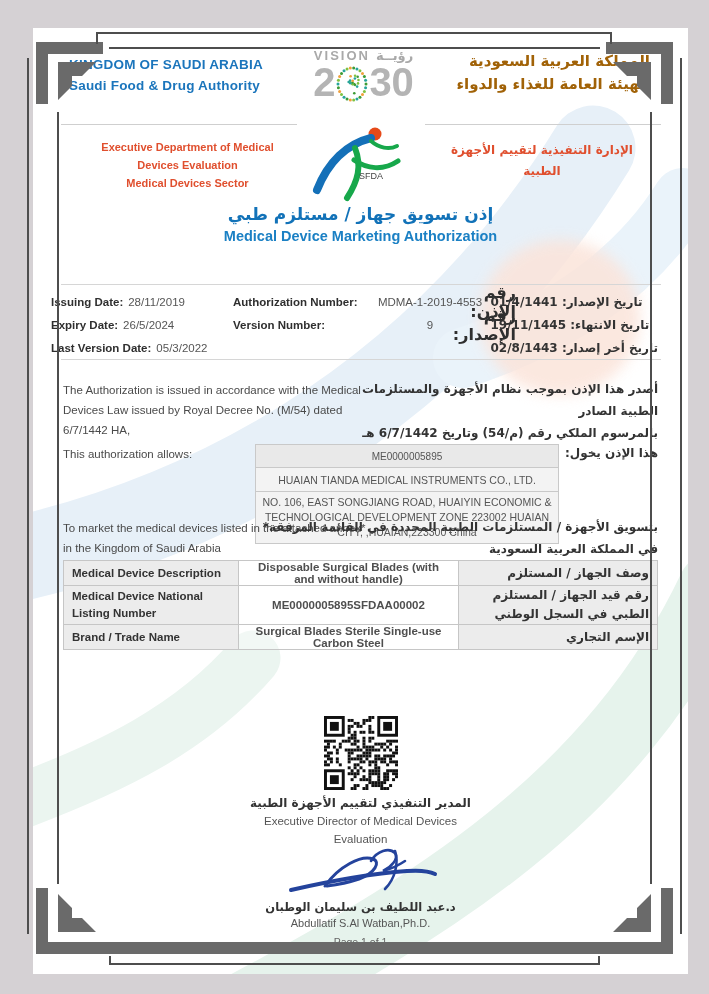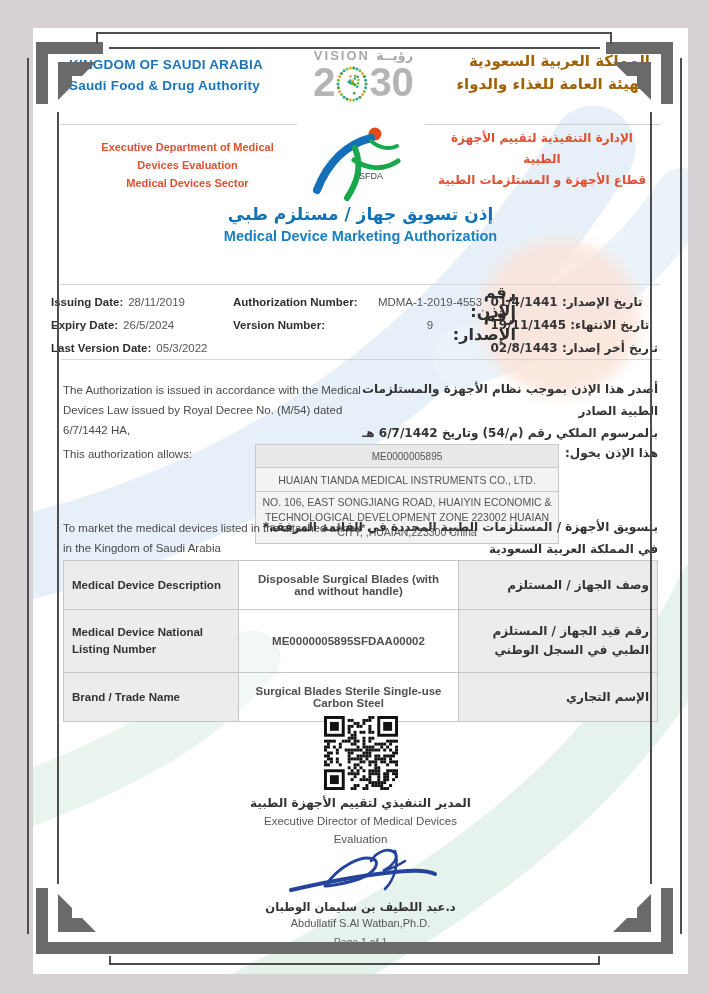--- a/index.html
+++ b/index.html
@@ -31,21 +31,21 @@
   .vision{left:258px;top:20px;width:145px;text-align:center;color:#adadad;}
   .vision .row1{display:flex;justify-content:center;align-items:baseline;gap:6px;font-weight:bold;}
   .vision .v-lat{font-size:13px;letter-spacing:2px;color:#a9a9a9;}
   .vision .v-ar{font-size:13px;color:#a9a9a9;}
   .vision .row2{display:flex;justify-content:center;align-items:center;margin-top:-2px;}
   .vision .big{font-size:40px;font-weight:bold;color:#b4b4b4;line-height:42px;}
   .sep{top:96px;height:0;border-top:1.5px solid #cfcfcf;}
   .sep.l{left:28px;width:236px;}
   .sep.r{left:392px;width:236px;}
   .dept-en{left:52px;top:110px;width:205px;text-align:center;color:#e04f2e;font-weight:bold;font-size:11px;line-height:18px;}
-  .dept-ar{right:36px;top:100px;width:220px;text-align:center;color:#e04f2e;font-weight:bold;font-size:12px;line-height:21px;}
+  .dept-ar{right:36px;top:112px;width:220px;text-align:center;color:#e04f2e;font-weight:bold;font-size:12px;line-height:21px;}
   .sfda-logo{left:268px;top:96px;}
   .title-wrap{left:0;top:176px;width:655px;text-align:center;}
   .title-ar{font-size:17px;font-weight:bold;color:#1272b8;}
   .title-en{font-size:14.5px;font-weight:600;color:#1b80c4;margin-top:4px;}
   .hline{left:28px;width:600px;border-top:1.5px solid #d6d6d6;height:0;}
   .meta-col{top:262px;font-size:11.5px;}
   .meta-row{height:23px;display:flex;align-items:center;}
   .lbl{font-weight:bold;color:#2f2f2f;white-space:nowrap;}
   .val{color:#555;margin-left:5px;white-space:nowrap;}
   .meta-en{left:18px;}
@@ -62,21 +62,21 @@
   .company-box .row{border-bottom:1px solid #c9c9c9;text-align:center;color:#555;font-size:10.5px;
     display:flex;align-items:center;justify-content:center;padding:3px 6px;}
   .company-box .row:last-child{border-bottom:none;}
   .company-box .rid{background:#e9e9e9;height:16px;font-size:10px;}
   .company-box .rname{height:17px;}
   .company-box .raddr{line-height:15px;min-height:30px;}
   .market-en{left:30px;top:490px;font-size:11.5px;color:#4a4a4a;line-height:20px;}
   .market-ar{right:30px;top:488px;font-size:12px;color:#333;font-weight:bold;text-align:right;line-height:22px;}
   
   .dev-table{left:30px;top:532px;width:595px;border-collapse:collapse;}
-  .dev-table td{border:1.5px solid #c6c6c6;font-size:11.5px;padding:12px 8px;}
+  .dev-table td{border:1.5px solid #c6c6c6;font-size:11.5px;padding:0 8px;}
   .dev-table .c-en{width:158px;background:#ececec;font-weight:bold;color:#333;line-height:17px;}
   .dev-table .c-val{text-align:center;font-weight:600;color:#4f4f4f;background:rgba(255,255,255,.35);}
   .dev-table .c-ar{width:182px;background:#ececec;font-weight:bold;color:#333;text-align:right;line-height:19px;font-size:12px;}
   
   .qr-wrap{left:0;top:688px;width:655px;display:flex;justify-content:center;}
   .center-txt{left:0;width:655px;text-align:center;}
   .dir-ar{top:768px;font-size:12px;font-weight:bold;color:#333;}
   .dir-en1{top:787px;font-size:11.5px;color:#555;}
   .dir-en2{top:805px;font-size:11.5px;color:#555;}
   .sig-wrap{left:0;top:818px;width:655px;display:flex;justify-content:center;}
@@ -183,21 +183,20 @@
         <path d="M16,66 C27,38 46,20 70,14" stroke="#1470b8" stroke-width="8" fill="none" stroke-linecap="round"></path>
         <path d="M46,74 C57,57 61,42 54,24" stroke="#17a84b" stroke-width="6" fill="none" stroke-linecap="round"></path>
         <path d="M53,36 C66,45 82,47 97,37" stroke="#17a84b" stroke-width="5" fill="none" stroke-linecap="round"></path>
         <path d="M70,17 C78,24 88,26 96,22" stroke="#17a84b" stroke-width="4" fill="none" stroke-linecap="round"></path>
         <text x="58" y="55" font-size="9" fill="#444" font-family="Liberation Sans, sans-serif">SFDA</text>
       </svg>
     </div>
 
     <div class="abs dept-ar ar">
       <div>الإدارة التنفيذية لتقييم الأجهزة الطبية</div>
-      <div>قطاع الأجهزة و المستلزمات الطبية</div>
     </div>
 
     <div class="abs title-wrap">
       <div class="title-ar ar">إذن تسويق جهاز / مستلزم طبي</div>
       <div class="title-en">Medical Device Marketing Authorization</div>
     </div>
 
     <div class="abs hline" style="top:256px;"></div>
     <div class="abs hline" style="top:331px;"></div>
 

